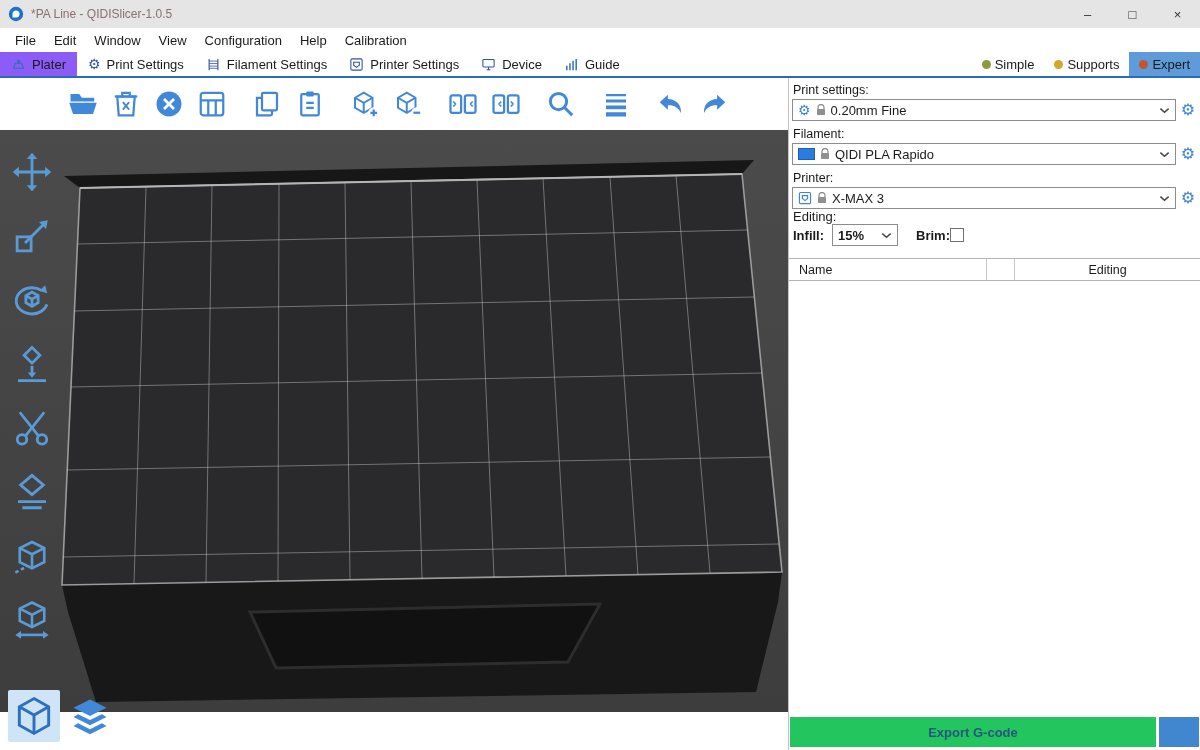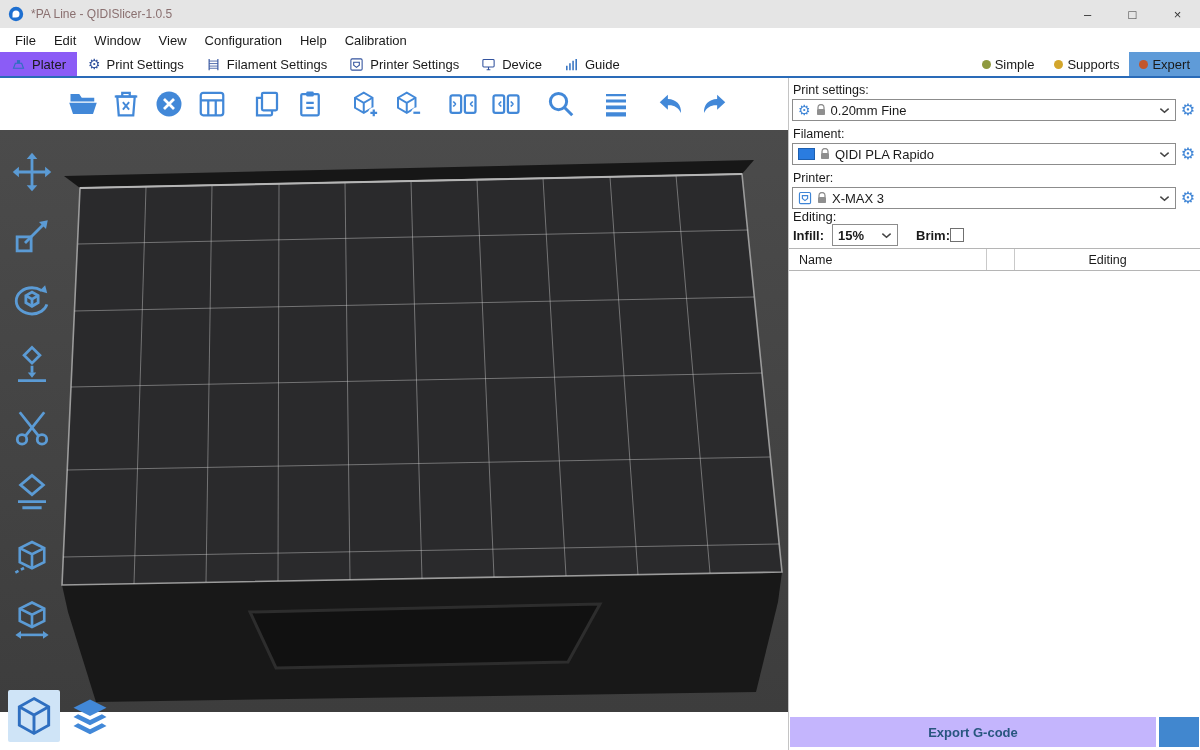--- a/index.html
+++ b/index.html
@@ -75,30 +75,30 @@
   .printer-ico { display:flex; }
   .printer-ico svg { width:14px; height:14px; }
   .mt10 { margin-top:10px; } .mt8 { margin-top:8px;font-weight:bold; } .mt6 { margin-top:6px; }
   .inline-row { display:flex; align-items:center; margin:0 2px 0 4px; }
   .inline-label { font-size:13px; margin-right:8px; white-space:nowrap; }
   .supports-combo { flex:1; margin-right:18px; }
   .infill-combo { width:66px; flex:none; }
   .brim-label { font-size:13px; margin-left:18px; }
   .checkbox { width:14px; height:14px; border:1px solid #707070; background:#fff; cursor:pointer; }
 
-  .obj-table { flex:1; margin-top:2px; border-top:1px solid #b5b5b5; display:flex; flex-direction:column; }
+  .obj-table { flex:1; margin-top:12px; border-top:1px solid #b5b5b5; display:flex; flex-direction:column; }
   .obj-head { display:grid; grid-template-columns:1fr 28px 186px; height:22px; border-bottom:1px solid #b5b5b5; }
   .th { font-size:12.5px; display:flex; align-items:center; }
   .th-name { padding-left:10px; }
   .th-mini { border-left:1px solid #c9c9c9; }
   .th-edit { border-left:1px solid #c9c9c9; justify-content:center; }
   .obj-body { flex:1; background:#fff; }
 
   .export-row { display:flex; gap:3px; margin-top:6px; padding:0 1px 3px 1px; }
-  .export-btn { flex:1; height:30px; border:none; background:#c4b5fd; color:#28567f; font-weight:bold;
+  .export-btn { flex:1; height:30px; border:none; background:#22c55e; color:#28567f; font-weight:bold;
     font-size:13px; cursor:pointer; font-family:inherit; }
   .export-extra { width:40px; height:30px; border:none; background:#4187cf; cursor:pointer; }
 </style>
 </head>
 <body>
 
 <div class="titlebar">
   <span class="app-icon">
     <svg viewBox="0 0 16 16">
         <circle cx="8" cy="8" r="7.2" fill="#1e6fd0"></circle>

